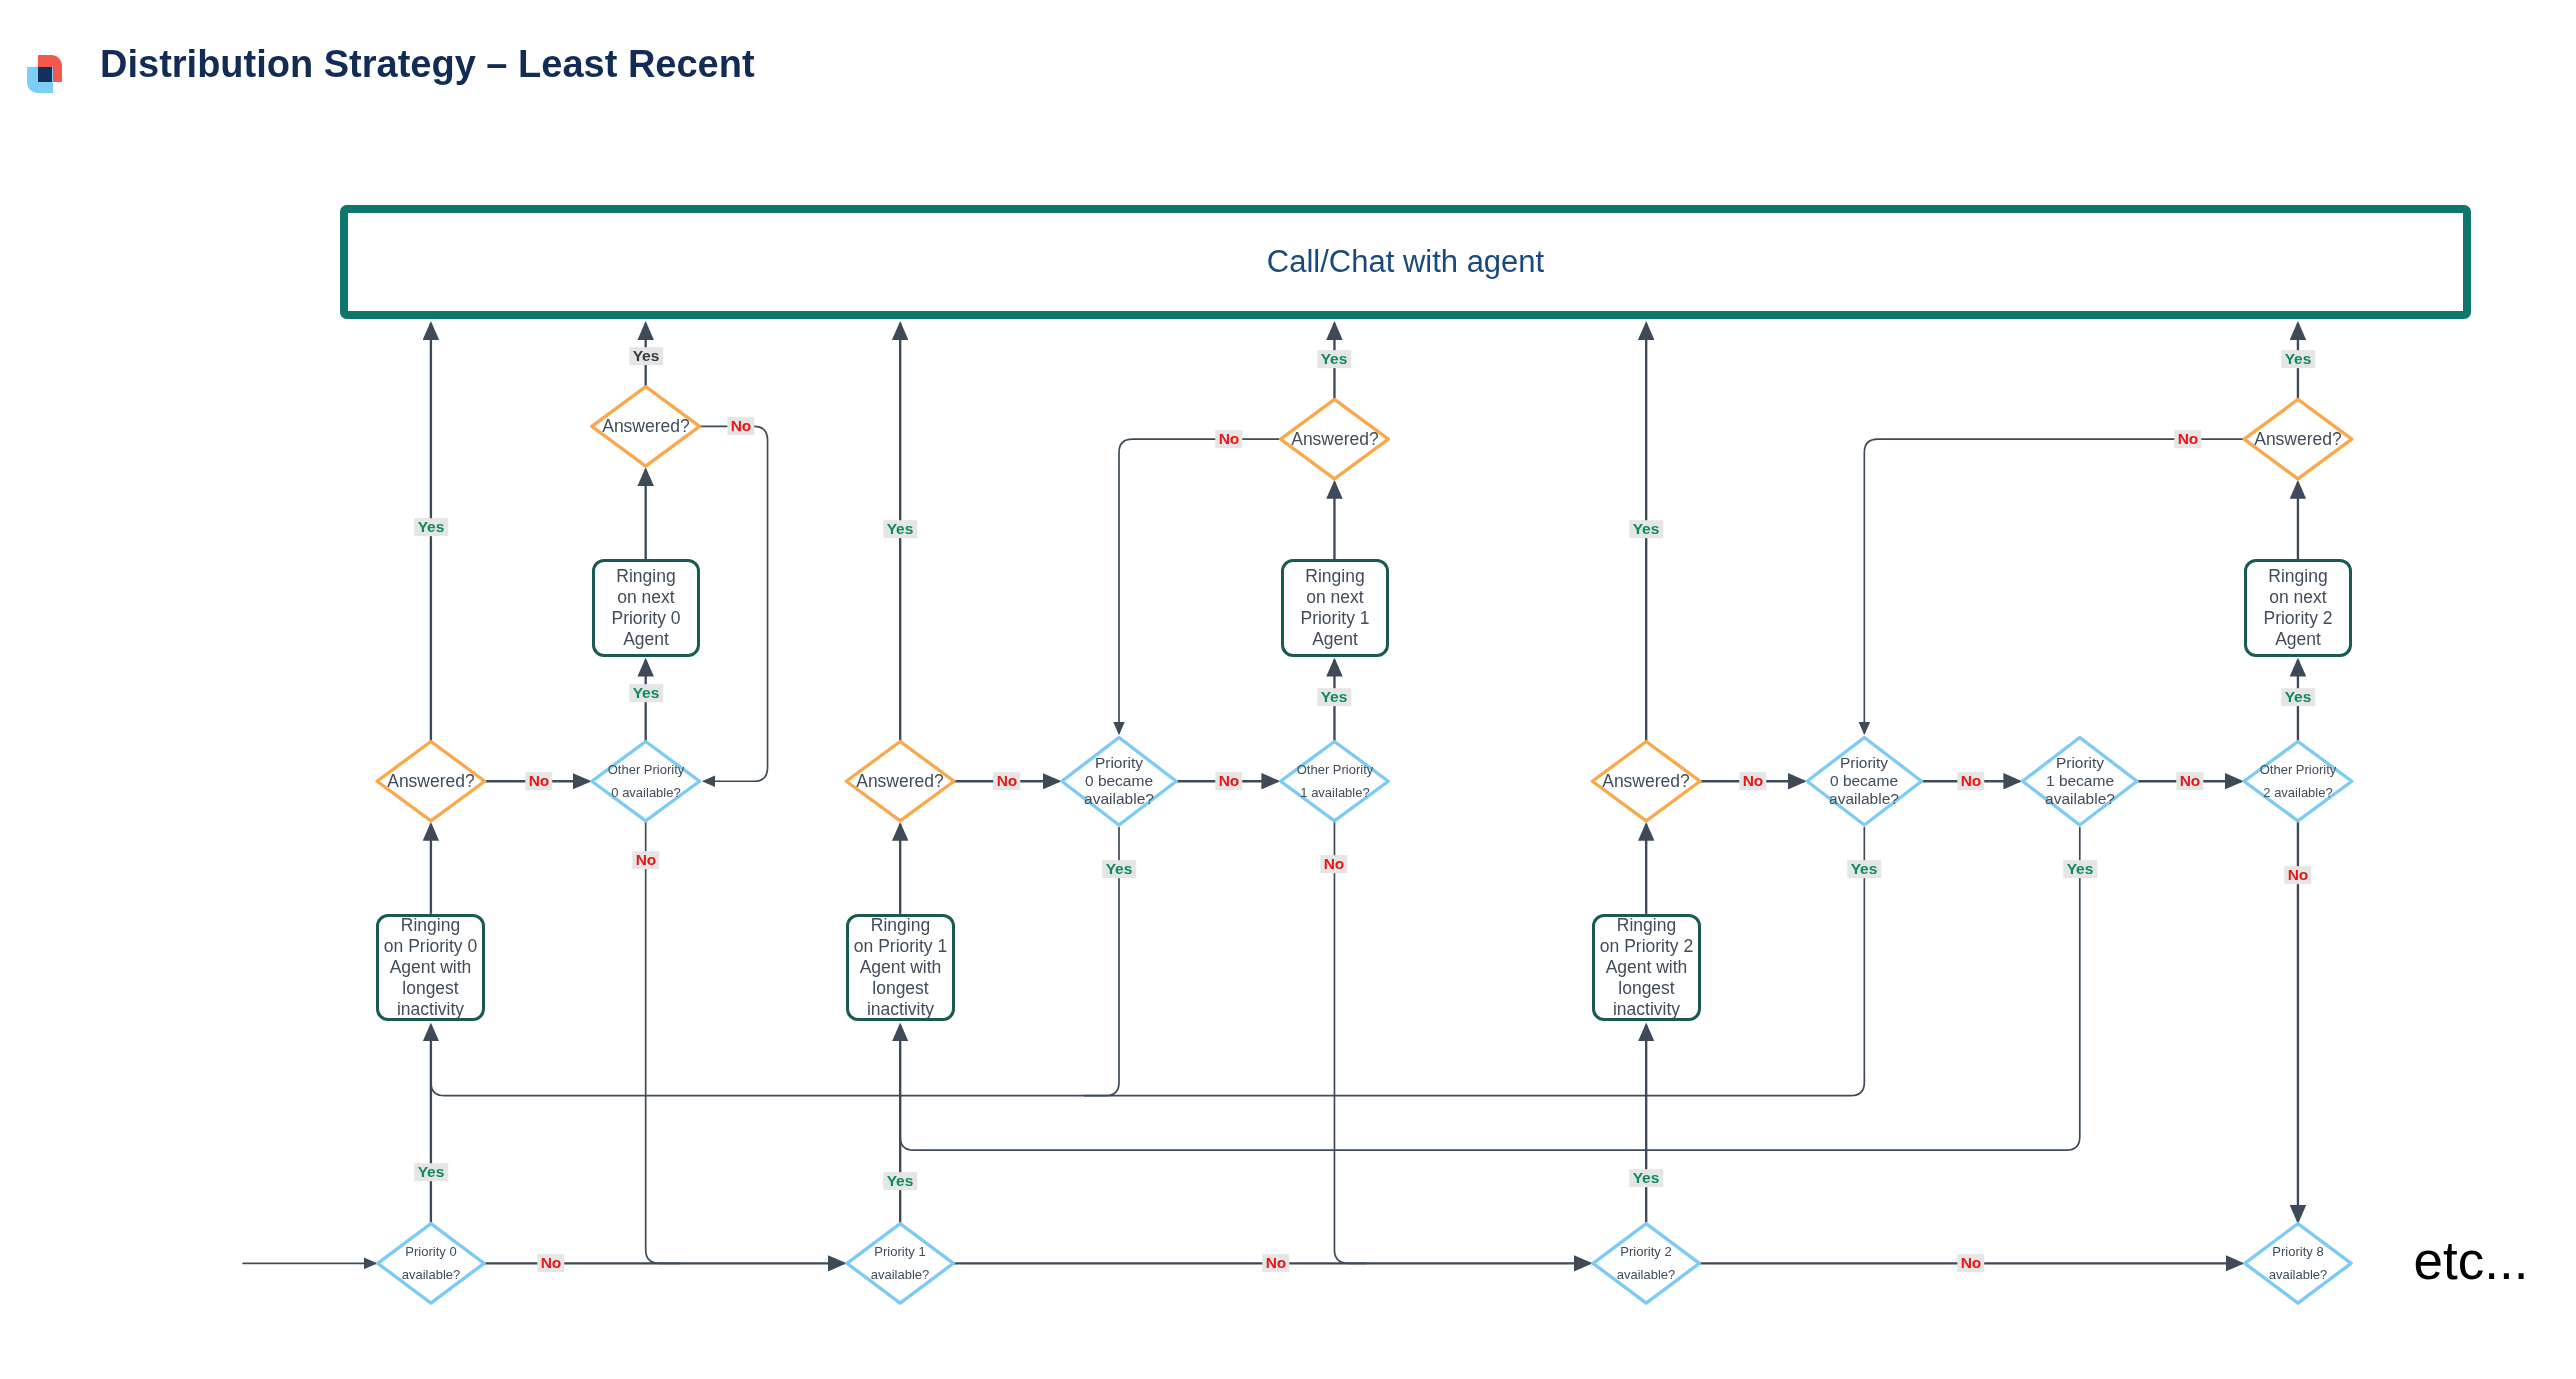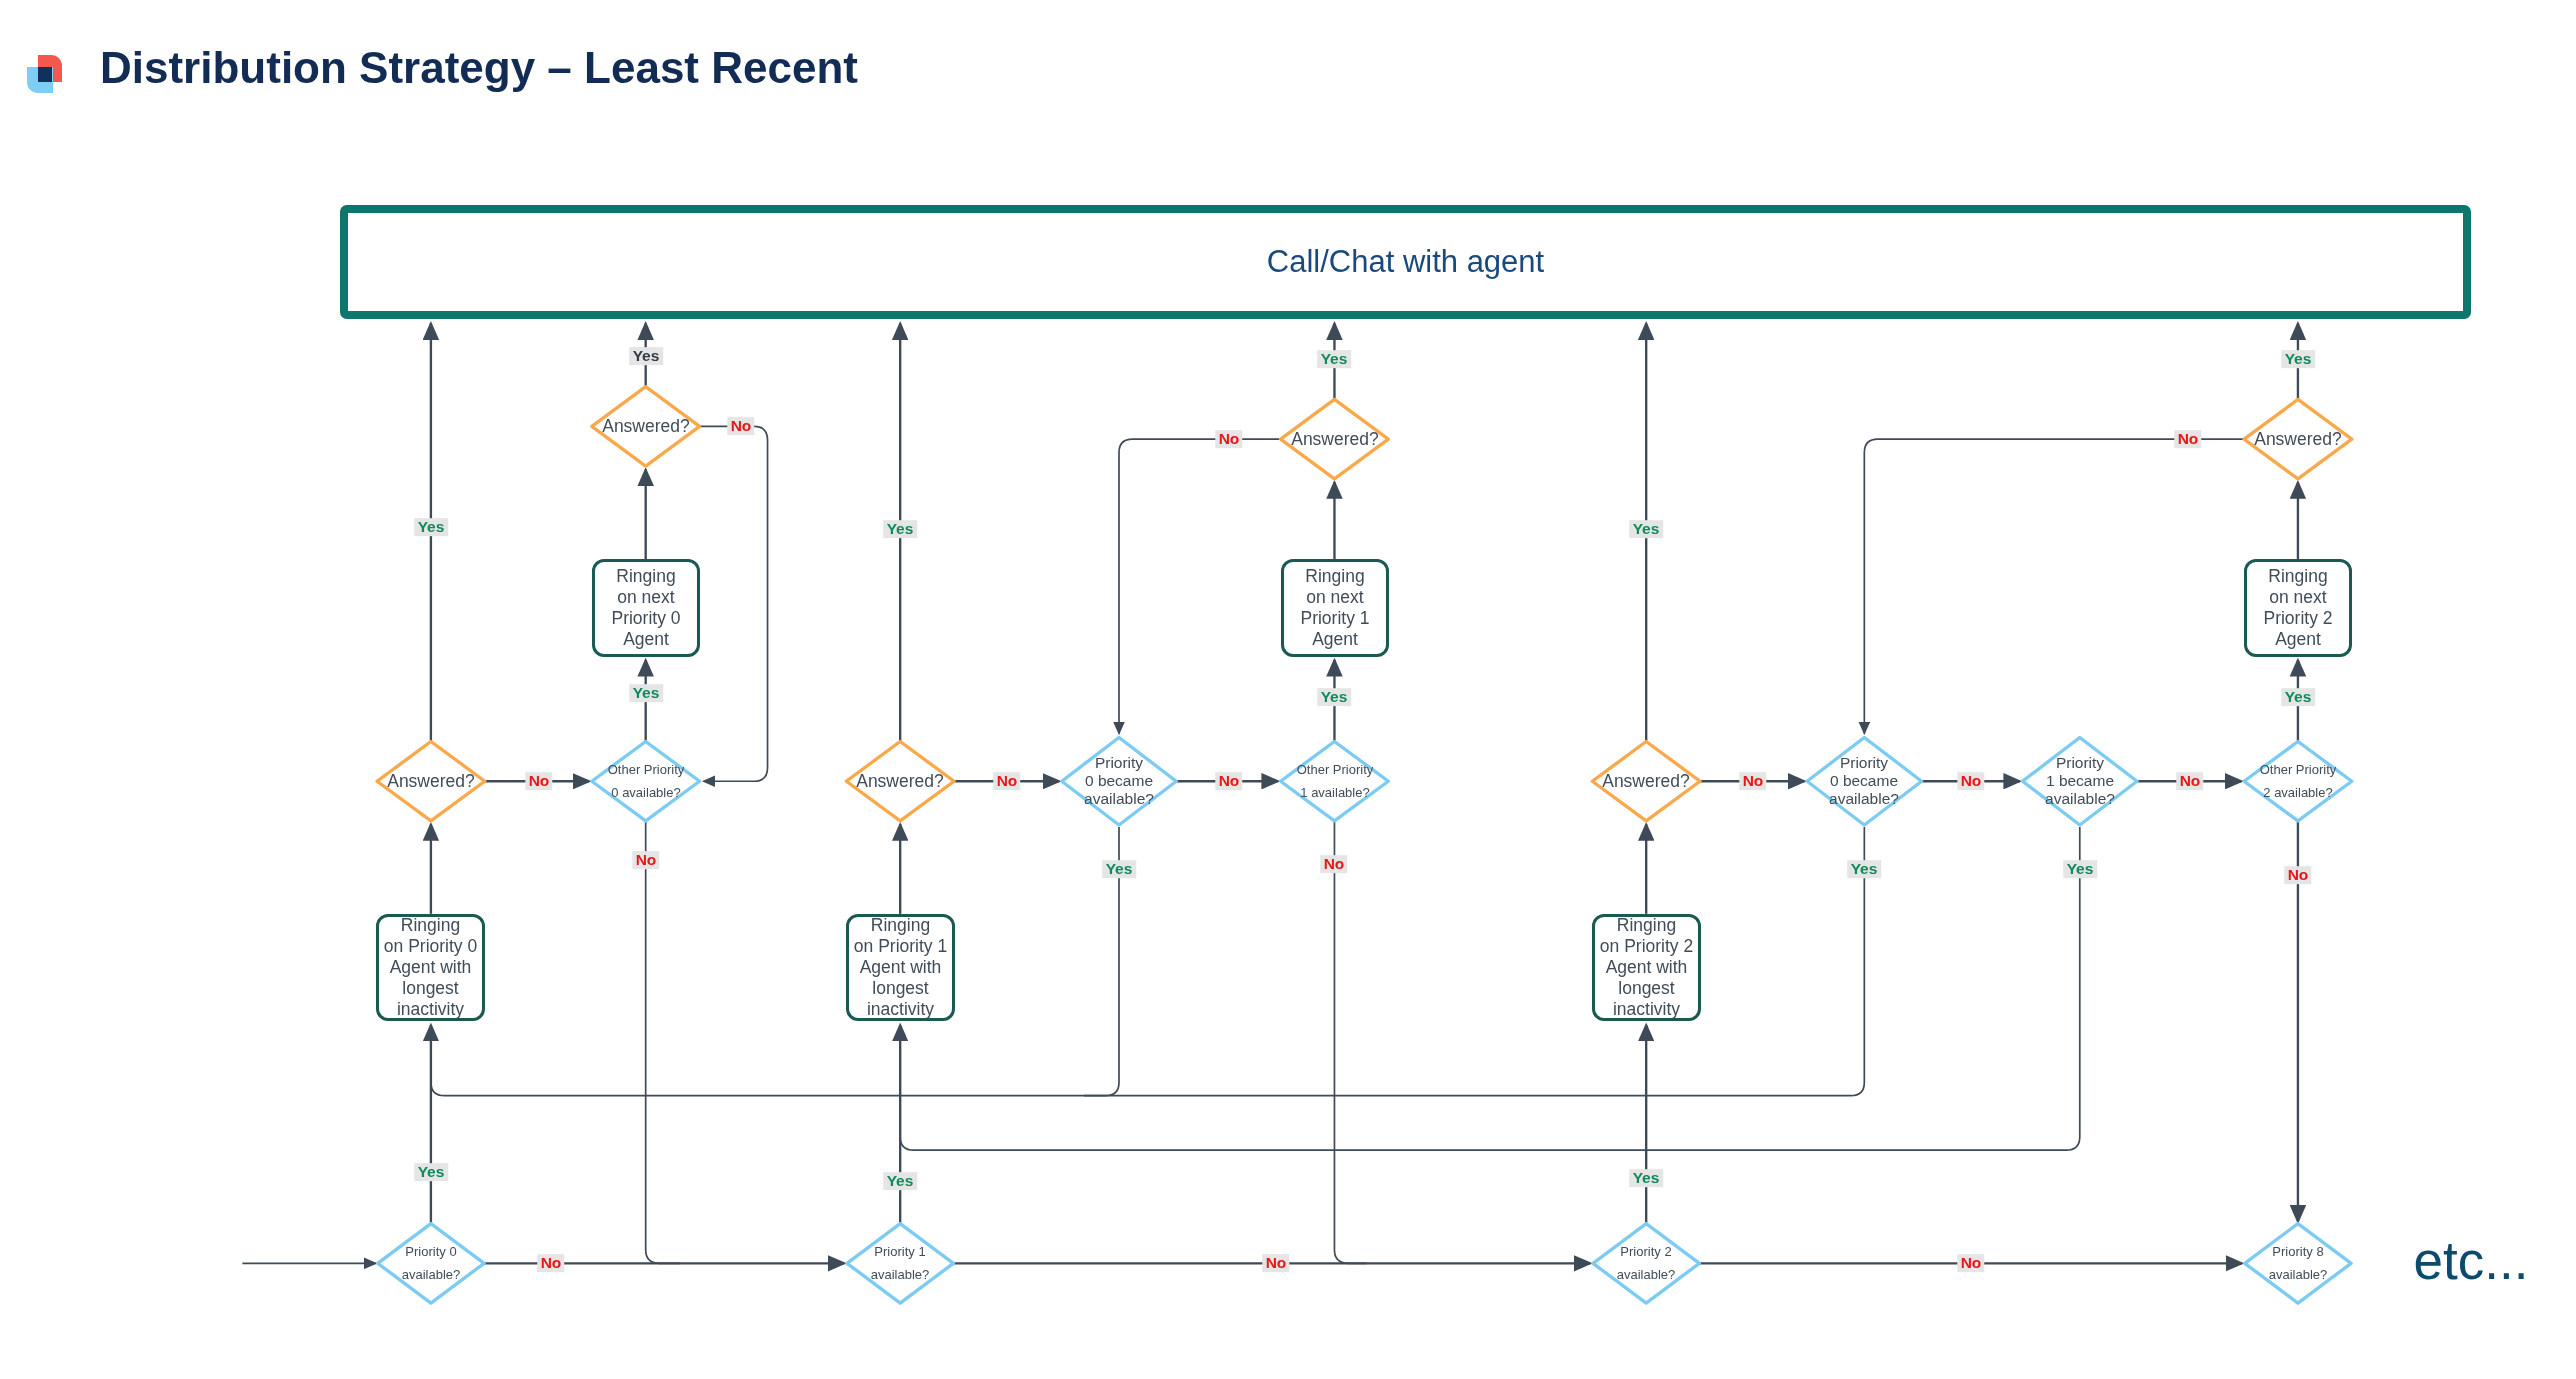--- a/index.html
+++ b/index.html
@@ -20,23 +20,23 @@
   .dl-answered{font-size:17.5px;line-height:20px;}
   .dl-blue{font-size:13px;line-height:23px;}
   .dl-became{font-size:15.5px;line-height:18px;}
 
   .edge-label{position:absolute;z-index:4;transform:translate(-50%,-50%);font-weight:bold;font-size:15.5px;
               line-height:1.05;background:#e5e5e5;padding:0.7px 3.4px;white-space:nowrap;}
   .yes{color:#0E8A5B;}
   .yes-dark{color:#333B46;}
   .no{color:#E81717;}
 
-  #title-bar{position:absolute;left:100px;top:43px;z-index:5;font-size:44px;font-weight:bold;color:#132C55;}
+  #title-bar{position:absolute;left:100px;top:43px;z-index:5;font-size:38px;font-weight:bold;color:#132C55;}
   #etc-label{position:absolute;left:2471px;top:1263px;transform:translate(-50%,-54%);z-index:4;
-             font-size:53px;color:#0c4a6e;}
+             font-size:53px;color:#000000;}
   .logo{position:absolute;z-index:5;}
   .logo-red{left:38px;top:55px;width:24px;height:27px;background:#F4574D;border-radius:0 10.8px 0 0;}
   .logo-blue{left:27px;top:67px;width:25.6px;height:25.6px;background:#7DCEF4;border-radius:0 0 0 10.8px;}
   .logo-navy{left:38px;top:67px;width:14px;height:15px;background:#12305C;}
 </style>
 </head>
 <body>
 
 <div id="canvas">
 

